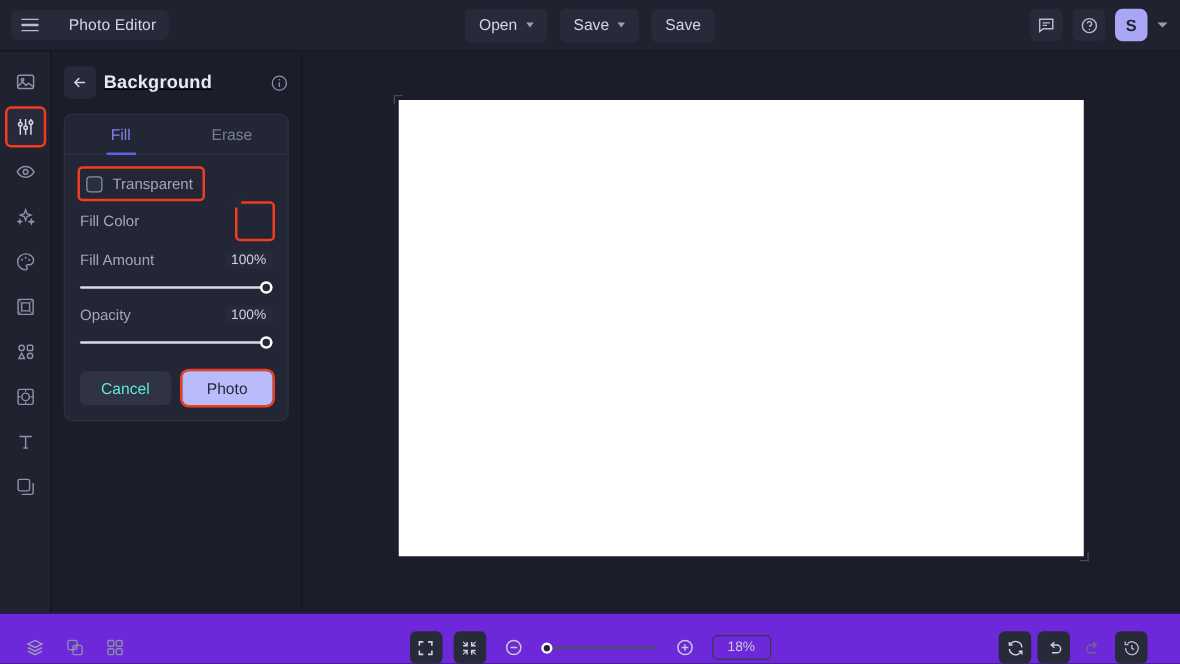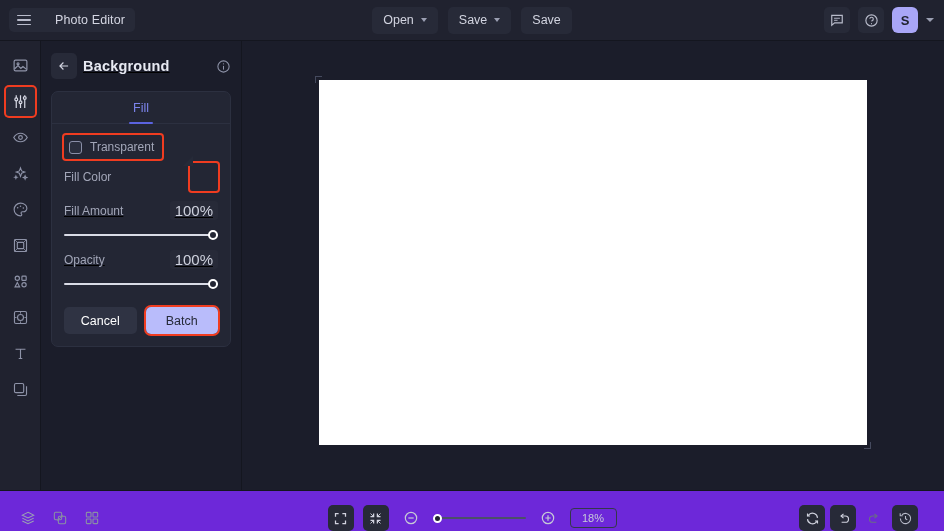--- a/index.html
+++ b/index.html
@@ -196,27 +196,27 @@
     border-radius: 2px;
     position: relative; overflow: hidden;
   }
   .swatch::after {
     content: ""; position: absolute;
     right: 0; bottom: 0;
     border-left: 10px solid transparent;
     border-bottom: 10px solid #262a38;
   }
 
-  .slider-group { margin-top: 8px; text-decoration: underline; }
+  .slider-group { margin-top: 8px; }
   .slider-head {
     display: flex; align-items: center; justify-content: space-between;
     margin-bottom: 8px;
   }
   .slider-val {
-    color: #cfd2de; font-size: 15px;
+    color: #cfd2de; font-size: 11px;
     background: #272a38;
     border-radius: 3px;
     padding: 1px 5px;
   }
   .track {
     position: relative;
     height: 14px;
     display: flex; align-items: center;
   }
   .track-line {
@@ -237,21 +237,21 @@
     margin-top: 16px;
   }
   .btn {
     flex: 1; height: 27px;
     border-radius: 5px;
     display: flex; align-items: center; justify-content: center;
     font-size: 12.5px;
     cursor: pointer; border: none;
     font-family: "Liberation Sans", sans-serif;
   }
-  .btn-cancel { background: #2f3343; color: #ffffff; }
+  .btn-cancel { background: #2f3343; color: #5eead4; }
   .btn-apply-wrap {
     flex: 1; display: flex;
     box-shadow: 0 0 0 2px #f03c20;
     border-radius: 5px;
   }
   .btn-apply { background: #b9bcfb; color: #262a38; width: 100%; }
 
   
   .canvas-area {
     flex: 1;
@@ -465,20 +465,21 @@
             <path d="M12 11v6"></path>
             <circle cx="12" cy="7.6" r="1" fill="#8e93a8" stroke="none"></circle>
           </svg>
         </span>
       </div>
 
       <div class="panel-card">
 
         <div class="tabs">
           <div class="tab active">Fill</div>
+          <div class="tab">Erase</div>
         </div>
 
         <div class="panel-body">
 
           <div class="transparent-row hl-box">
             <span class="cb"></span>
             <span class="row-label">Transparent</span>
           </div>
 
           <div class="row">
@@ -506,21 +507,21 @@
             </div>
             <div class="track">
               <span class="track-line"></span>
               <span class="knob" style="right:0"></span>
             </div>
           </div>
 
           <div class="btn-row">
             <button class="btn btn-cancel">Cancel</button>
             <span class="btn-apply-wrap">
-              <button class="btn btn-apply">Batch</button>
+              <button class="btn btn-apply">Photo</button>
             </span>
           </div>
 
         </div>
       </div>
     </div>
 
     <div class="canvas-area">
       <div class="canvas">
         <span class="handle h-tl"></span>

